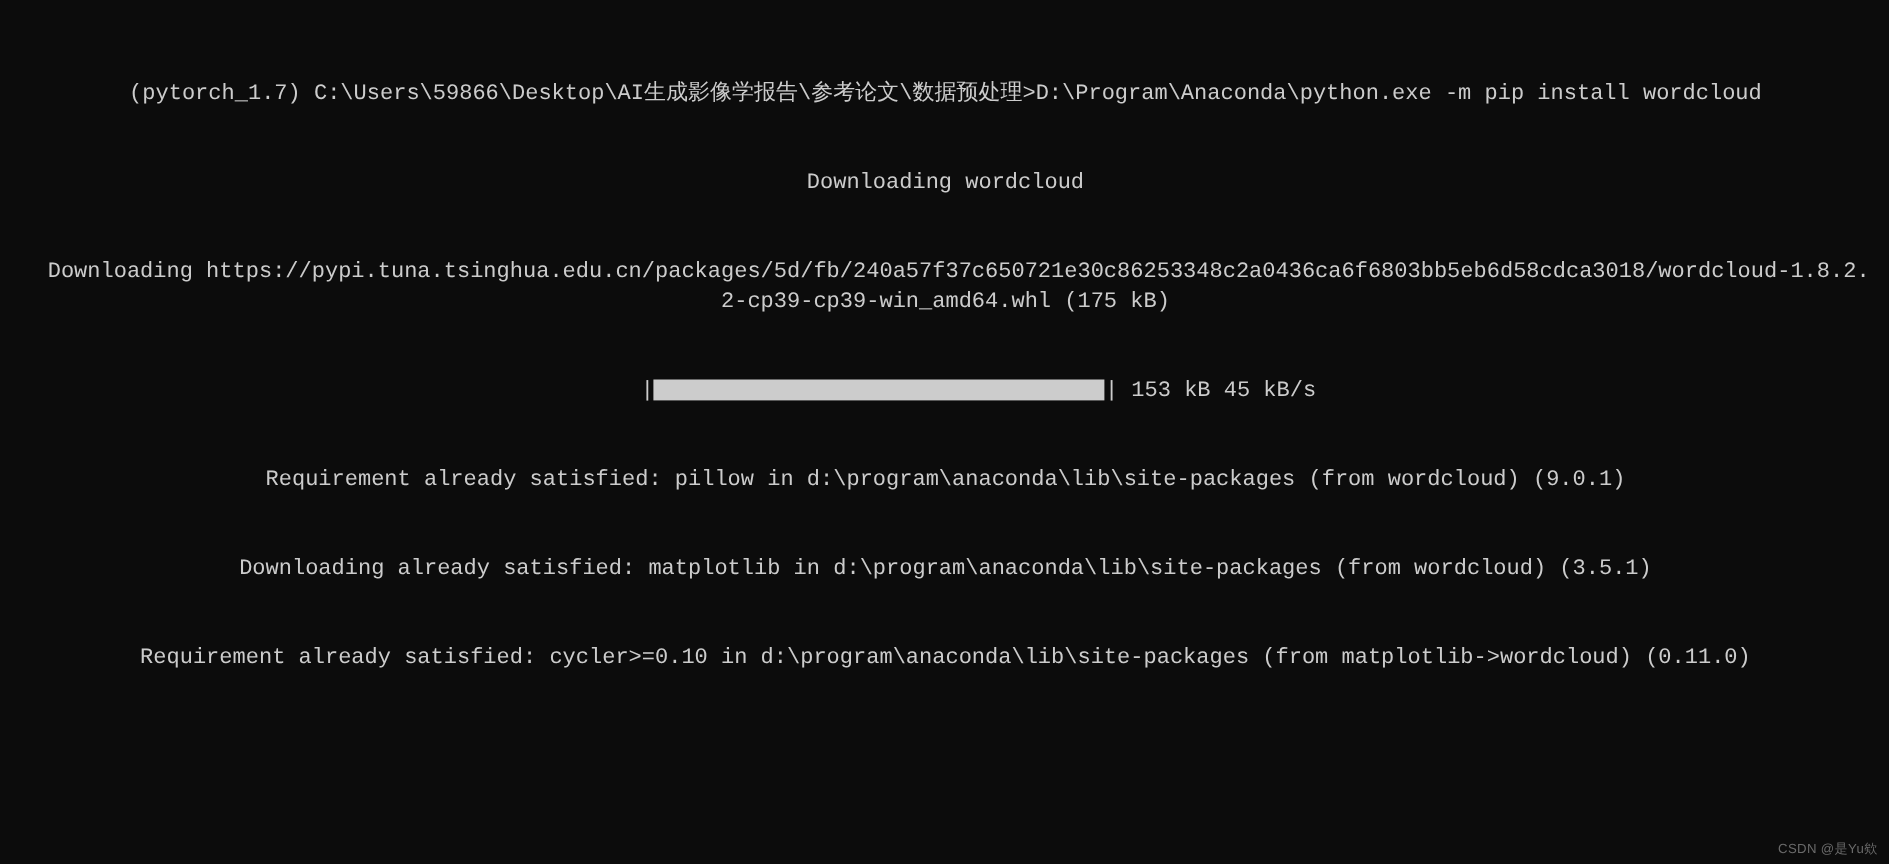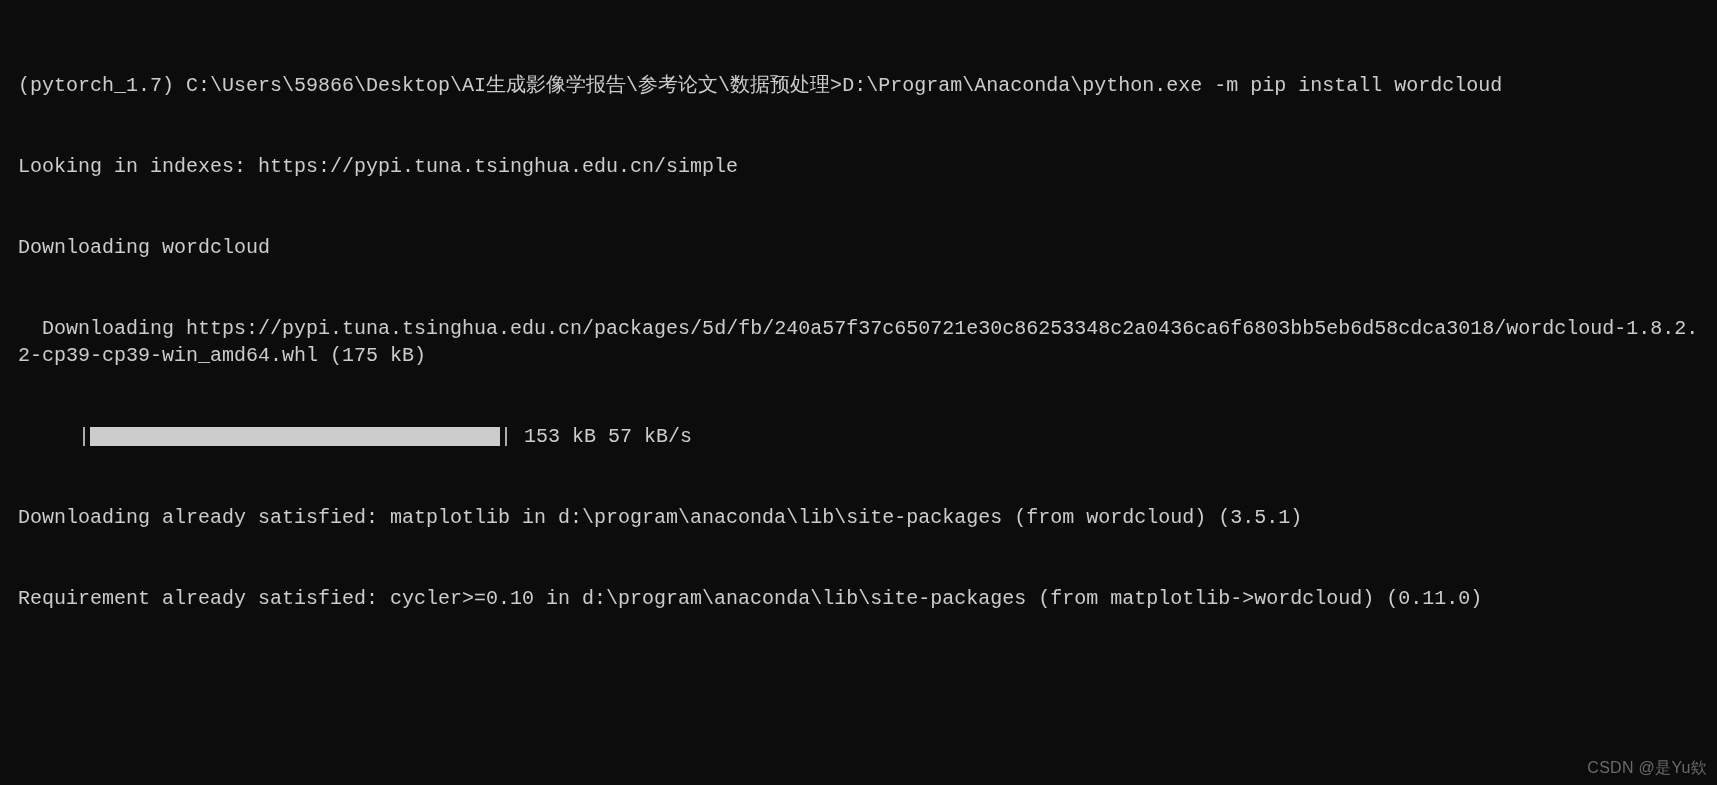--- a/index.html
+++ b/index.html
@@ -12,49 +12,49 @@
     line-height: 1.35;
     width: 1717px;
     height: 785px;
     overflow: hidden;
   }
   .terminal {
     padding: 18px 16px 12px 18px;
     white-space: pre-wrap;
     word-break: break-all;
   }
-  .line { display: block; }
+  .line { display: block; text-align: center; }
   .prompt-env { color: #cccccc; }
   .progress-pad { white-space: pre; }
   .progress-bar {
     display: inline-block;
     width: 410px;
     height: 19px;
     background: #cccccc;
     vertical-align: middle;
   }
   .watermark {
     position: absolute;
     right: 10px;
     bottom: 6px;
-    font-size: 16px;
+    font-size: 12px;
     color: #6a6a6a;
     font-family: sans-serif;
     letter-spacing: 0.3px;
   }
 </style>
 </head>
 <body>
 
 <div class="terminal">
   <span class="line"><span class="prompt-env">(pytorch_1.7)</span> <span>C:\Users\59866\Desktop\AI生成影像学报告\参考论文\数据预处理</span>&gt;<span>D:\Program\Anaconda\python.exe -m pip install wordcloud</span></span>
-  <span class="line">Looking in indexes: https://pypi.tuna.tsinghua.edu.cn/simple</span>
   <span class="line">Downloading wordcloud</span>
   <span class="line">  Downloading https://pypi.tuna.tsinghua.edu.cn/packages/5d/fb/240a57f37c650721e30c86253348c2a0436ca6f6803bb5eb6d58cdca3018/wordcloud-1.8.2.2-cp39-cp39-win_amd64.whl (175 kB)</span>
-  <span class="line"><span class="progress-pad">     |</span><span class="progress-bar"></span><span>| 153 kB 57 kB/s</span></span>
+  <span class="line"><span class="progress-pad">     |</span><span class="progress-bar"></span><span>| 153 kB 45 kB/s</span></span>
+  <span class="line">Requirement already satisfied: pillow in d:\program\anaconda\lib\site-packages (from wordcloud) (9.0.1)</span>
   <span class="line">Downloading already satisfied: matplotlib in d:\program\anaconda\lib\site-packages (from wordcloud) (3.5.1)</span>
   <span class="line">Requirement already satisfied: cycler&gt;=0.10 in d:\program\anaconda\lib\site-packages (from matplotlib-&gt;wordcloud) (0.11.0)</span>
   
   
   
   
   
   
   
   

